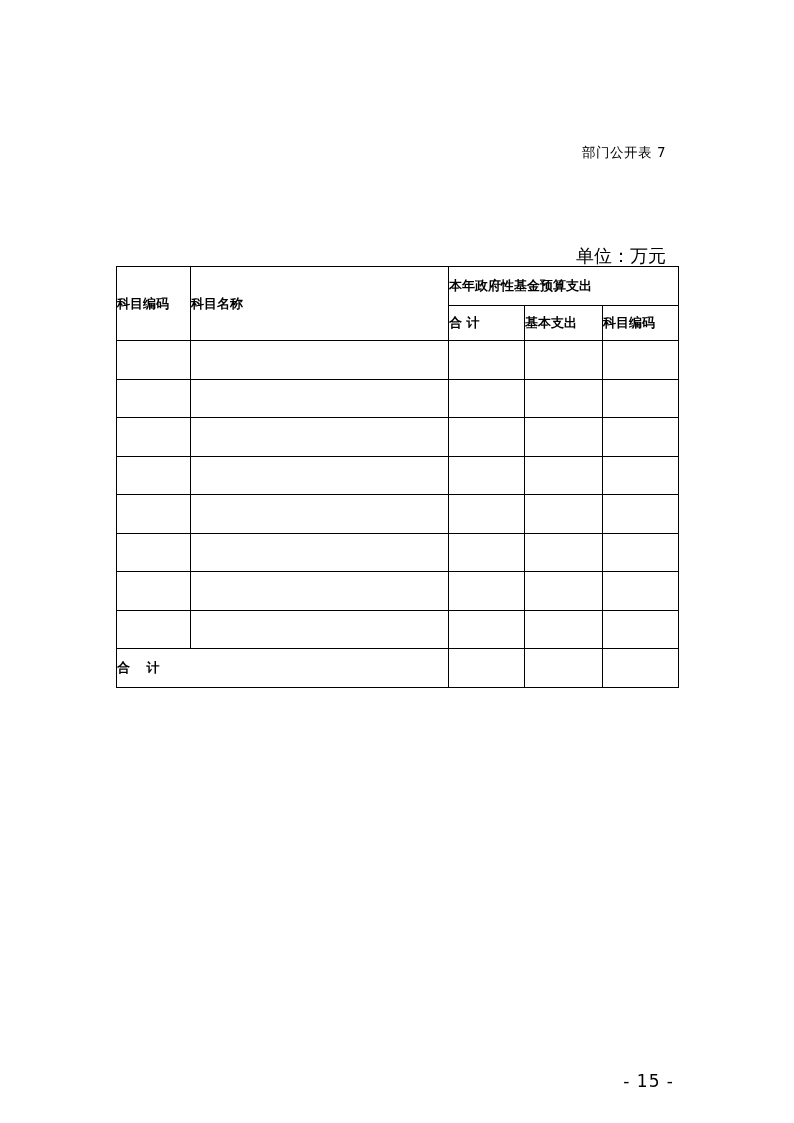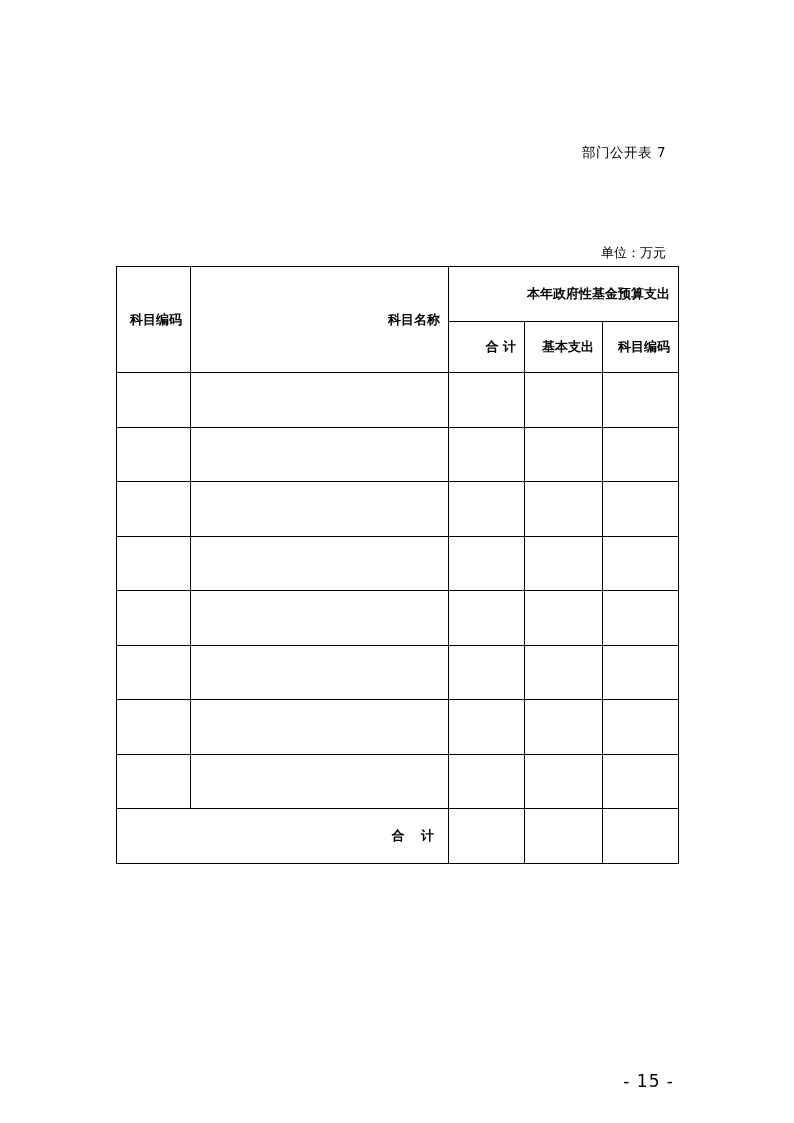--- a/index.html
+++ b/index.html
@@ -40,35 +40,35 @@
     font-family: "DejaVu Serif", serif;
     font-weight: bold;
     font-size: 19.5px;
     letter-spacing: 0.3px;
   }
   .unit-note {
     position: absolute;
     right: 128px;
     top: 208px;
     font-family: "DejaVu Sans", sans-serif;
-    font-size: 13px;
+    font-size: 18px;
     white-space: nowrap;
   }
   table.budget {
     position: absolute;
     left: 116px;
     top: 230px;
     width: 562px;
     border-collapse: collapse;
     table-layout: fixed;
   }
   table.budget td, table.budget th {
     border: 1px solid #000000;
-    padding: 8px;
-    text-align: right;
+    padding: 0;
+    text-align: left;
     vertical-align: middle;
     font-family: "DejaVu Serif", serif;
     font-weight: bold;
     font-size: 13px;
   }
   .col-code  { width: 74px; }
   .col-name  { width: 258px; }
   .col-total { width: 76px; }
   .col-basic { width: 78px; }
   .col-proj  { width: 76px; }

